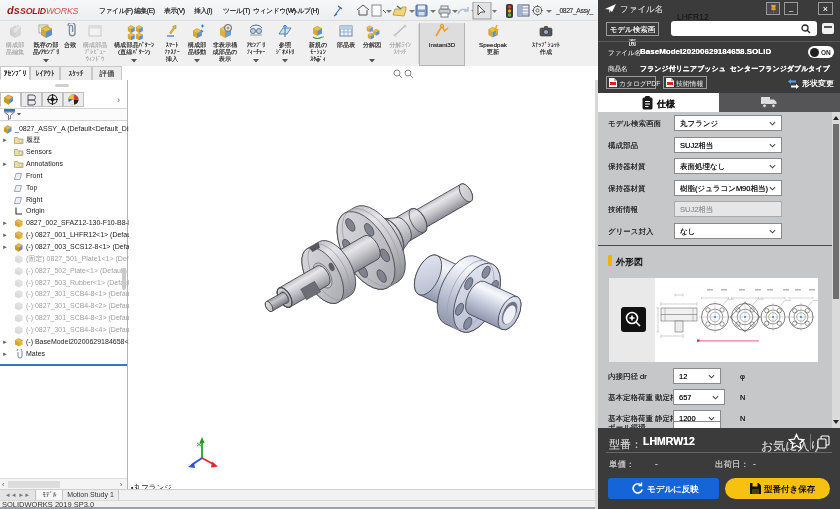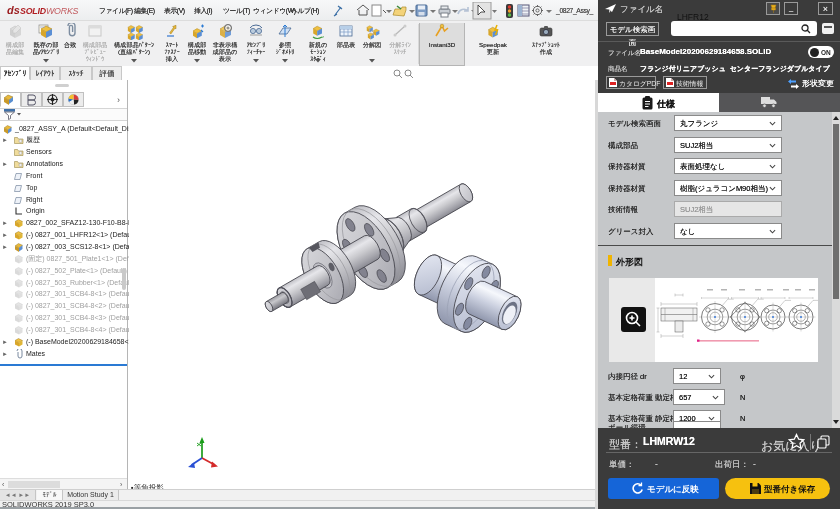--- a/index.html
+++ b/index.html
@@ -596,21 +596,21 @@
         <g transform="translate(73,378)" stroke-width="1.7" fill="none">
 <path d="M0 0 V-17" stroke="#1a9c1a"></path>
           <path d="M-2.5 -15 L0 -21 L2.5 -15 Z" fill="#1a9c1a" stroke="none"></path>
 <path d="M0 0 L12 6.5" stroke="#d42a2a"></path>
           <path d="M10 3.5 L16 8.5 L9 9.5 Z" fill="#d42a2a" stroke="none"></path>
 <path d="M0 0 L-10.5 7" stroke="#2a50d4"></path>
           <path d="M-8 4.5 L-14 9 L-7 10 Z" fill="#2a50d4" stroke="none"></path>
 <path d="M-1 -12 l-4 -3 m0 3 l4 -3" stroke="#1a9c1a" stroke-width="0.9"></path>
 </g>
       </svg>
- <div class="abs" style="left:2px;top:403px;font-size:7.5px;color:#222">▪等角投影</div>
+ <div class="abs" style="left:2px;top:403px;font-size:7.5px;color:#222">▪丸フランジ</div>
 </div>
 
 <div id="tabbar" class="abs">
  <div class="abs" style="left:0;top:0;width:36px;height:10px;background:#e4e4e4;border-right:1px solid #c5c5c5;font-size:6px;color:#777;line-height:10px;text-align:center">◄◄ ►►</div>
  <div class="abs" style="left:37px;top:0;width:26px;height:10px;background:#f8f8f8;border-right:1px solid #c5c5c5;font-size:7px;color:#333;text-align:center;line-height:10px">ﾓﾃﾞﾙ</div>
  <div class="abs" style="left:63px;top:0;width:56px;height:10px;background:#ececec;border-right:1px solid #c5c5c5;font-size:7px;color:#333;text-align:center;line-height:10px">Motion Study 1</div>
 </div>
 <div id="statusbar" class="abs">SOLIDWORKS 2019 SP3.0</div>
 <div class="abs" style="left:0;top:507px;width:598px;height:2px;background:#9aa0a4"></div>
 <div class="abs" style="left:595px;top:80px;width:3px;height:429px;background:#d8d8d8"></div>

